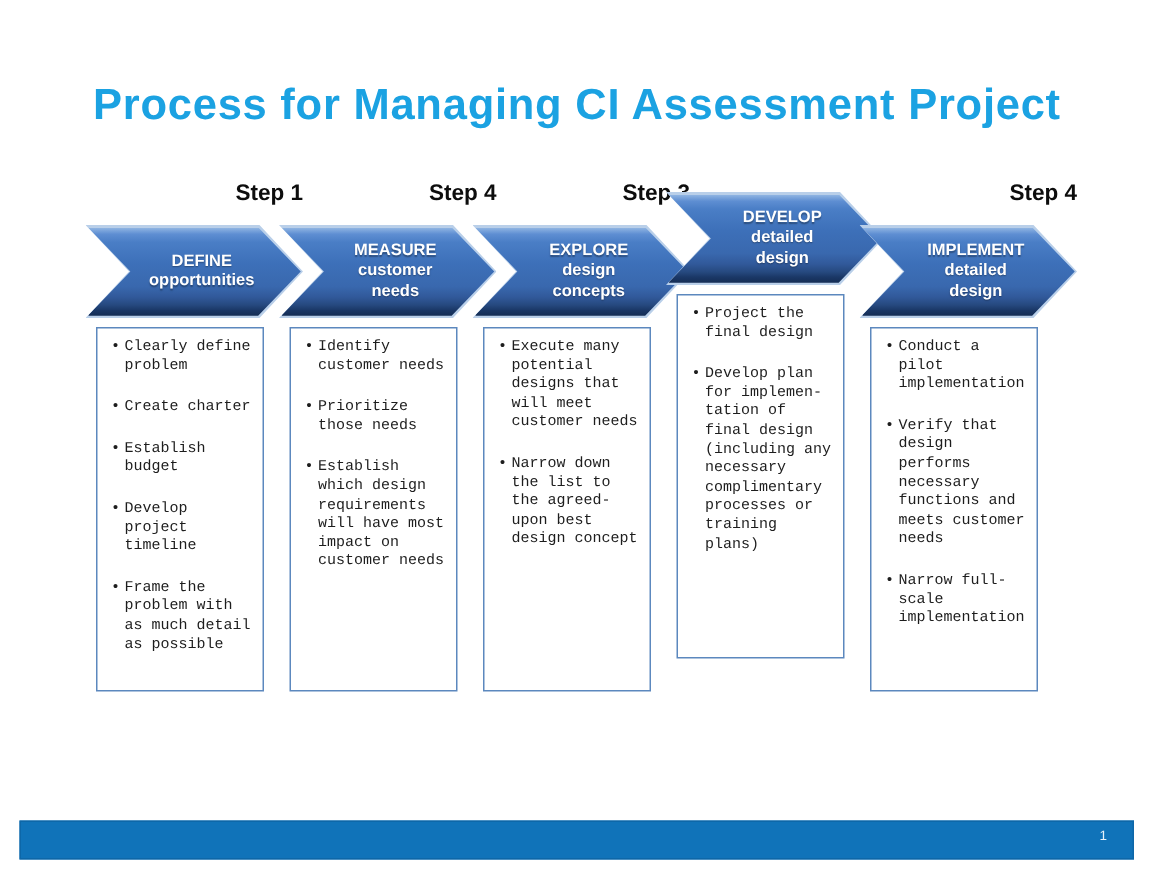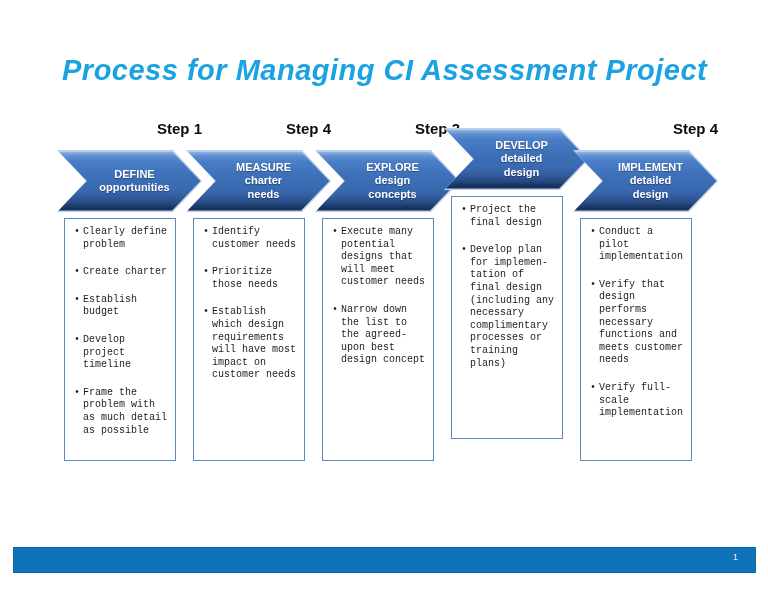--- a/index.html
+++ b/index.html
@@ -17,21 +17,20 @@
     position:relative;
     overflow:hidden;
   }
   .slide{position:absolute;inset:0;}
   .title{
     position:absolute;
     left:62px;top:54px;
     margin:0;
     font-size:29px;
     font-weight:bold;
-    font-style:italic;
     letter-spacing:0.5px;
     color:var(--title-color);
     white-space:nowrap;
   }
   .col{
     position:absolute;
     top:120px;
     width:145px;
   }
   .col-0{left:57px;}
@@ -154,21 +153,21 @@
     </div>
   </div>
 
   <div class="col col-1">
     <div class="step-label">Step 4</div>
     <div class="arrow">
       <div class="arrow-shape">
         <div class="arrow-shape-inner"></div>
       </div>
       <div class="arrow-text">MEASURE
-charter
+customer
 needs</div>
     </div>
     <div class="box">
       <ul>
           <li>Identify customer needs</li>
           <li>Prioritize those needs</li>
           <li>Establish which design requirements will have most impact on customer needs</li>
         </ul>
     </div>
   </div>
@@ -215,21 +214,21 @@
         <div class="arrow-shape-inner"></div>
       </div>
       <div class="arrow-text">IMPLEMENT
 detailed
 design</div>
     </div>
     <div class="box">
       <ul>
           <li>Conduct a pilot implementation</li>
           <li>Verify that design performs necessary functions and meets customer needs</li>
-          <li>Verify full-scale implementation</li>
+          <li>Narrow full-scale implementation</li>
         </ul>
     </div>
   </div>
 
   <div class="footer-bar">
     <span class="page-num">1</span>
   </div>
 
 </div>
 

